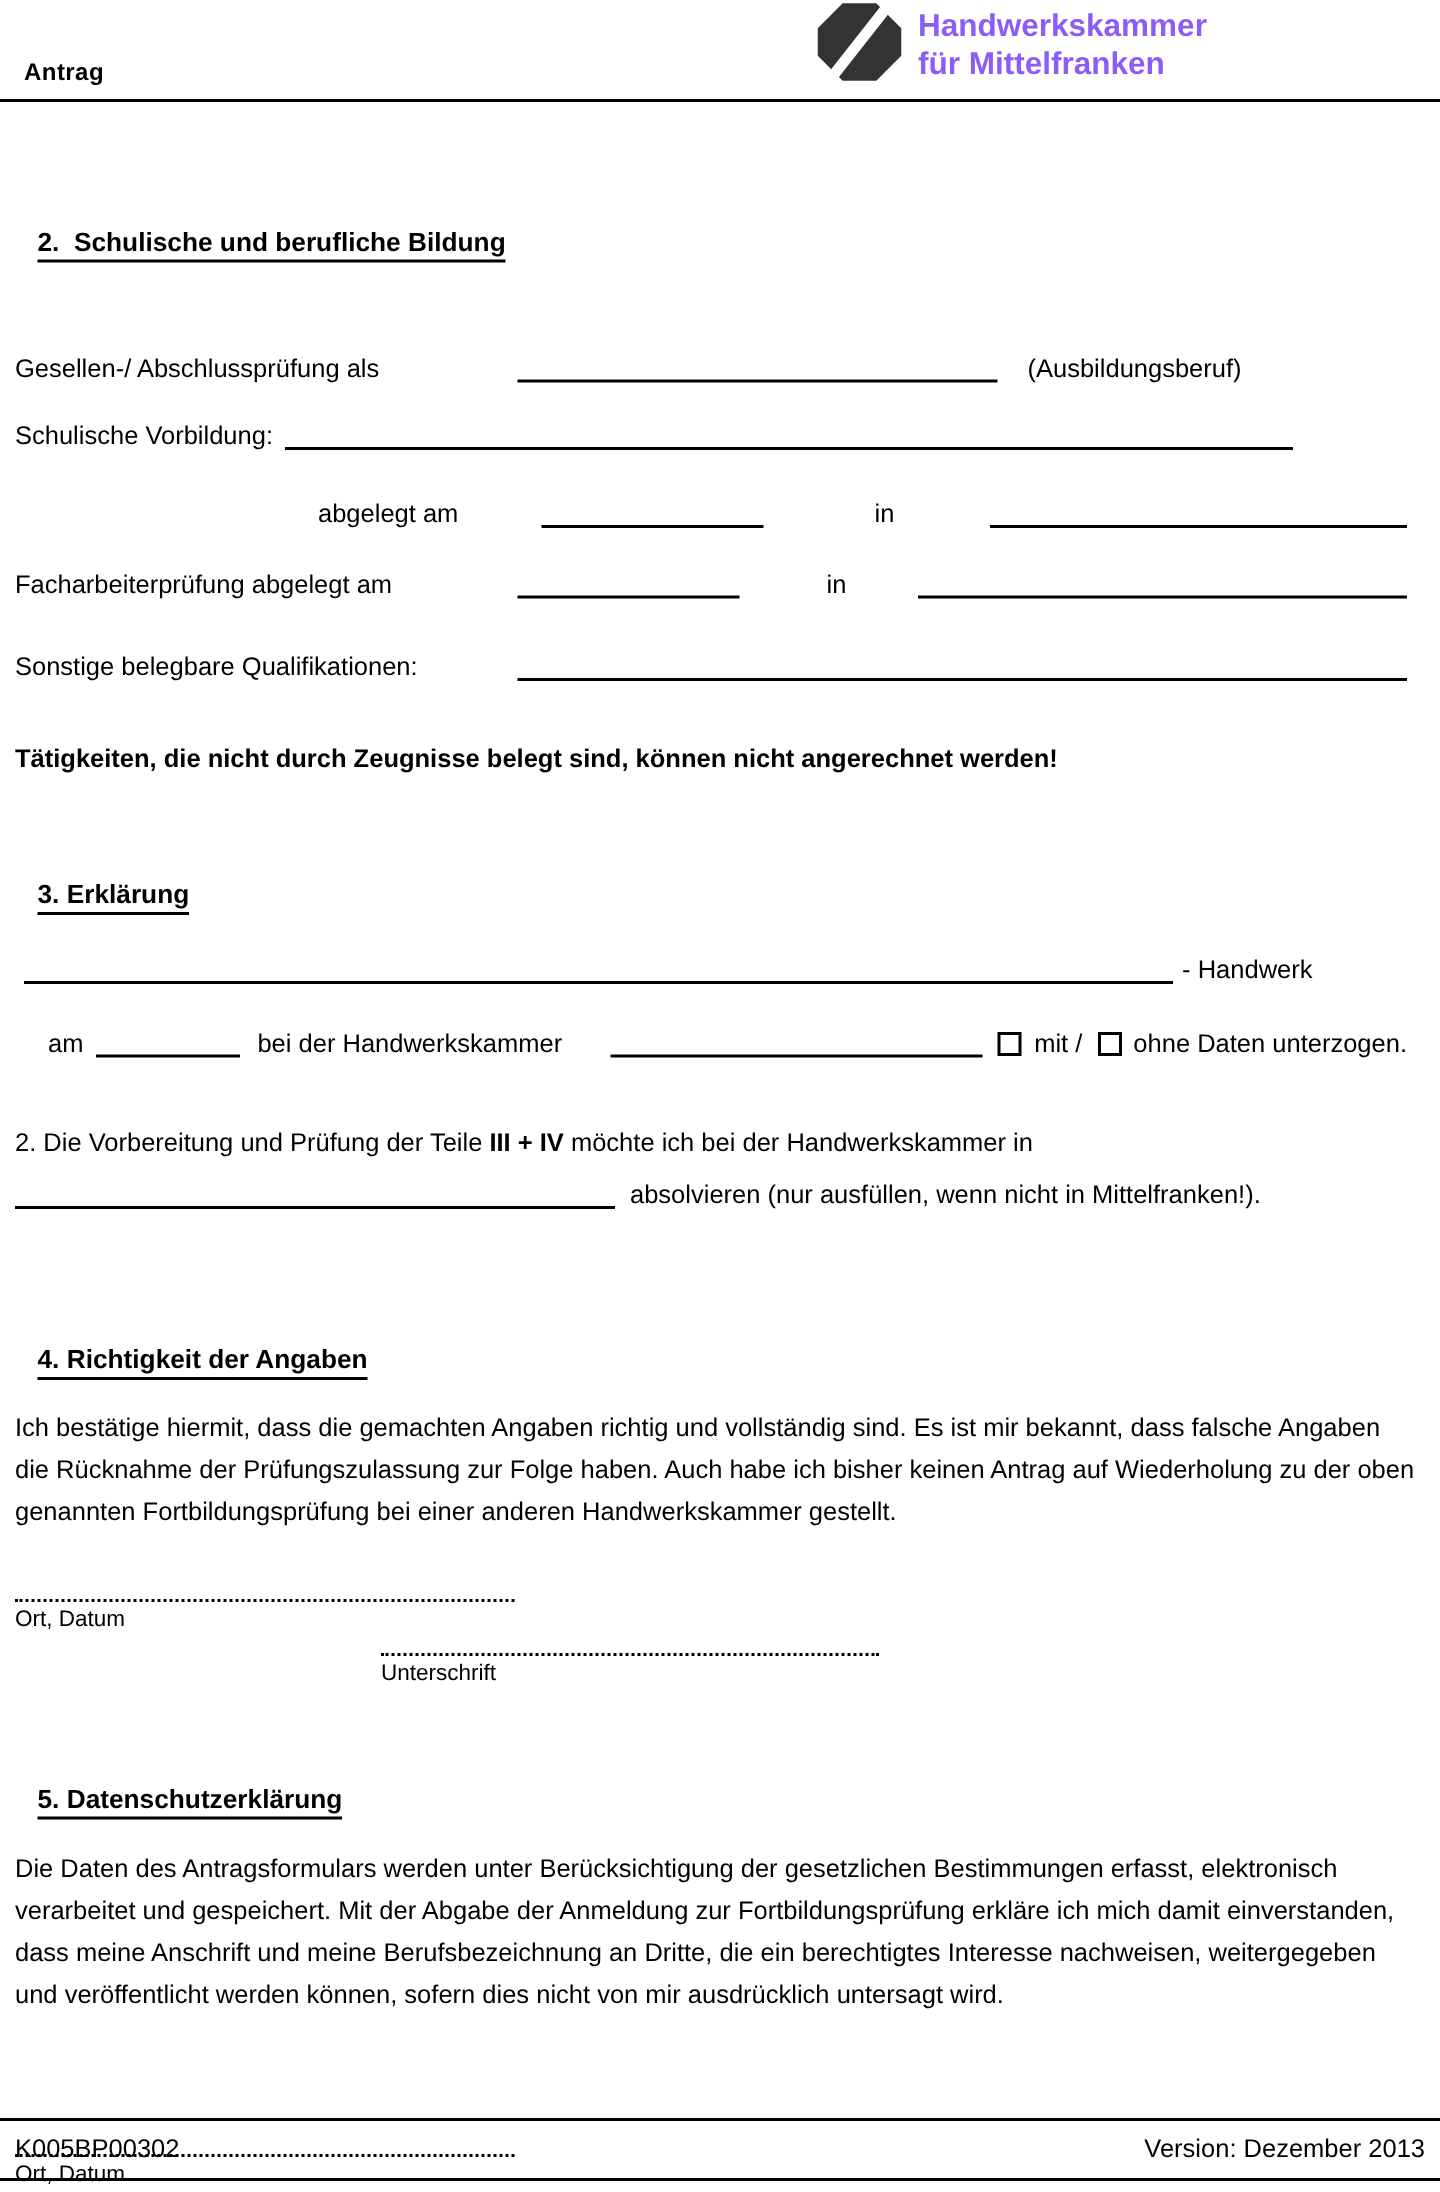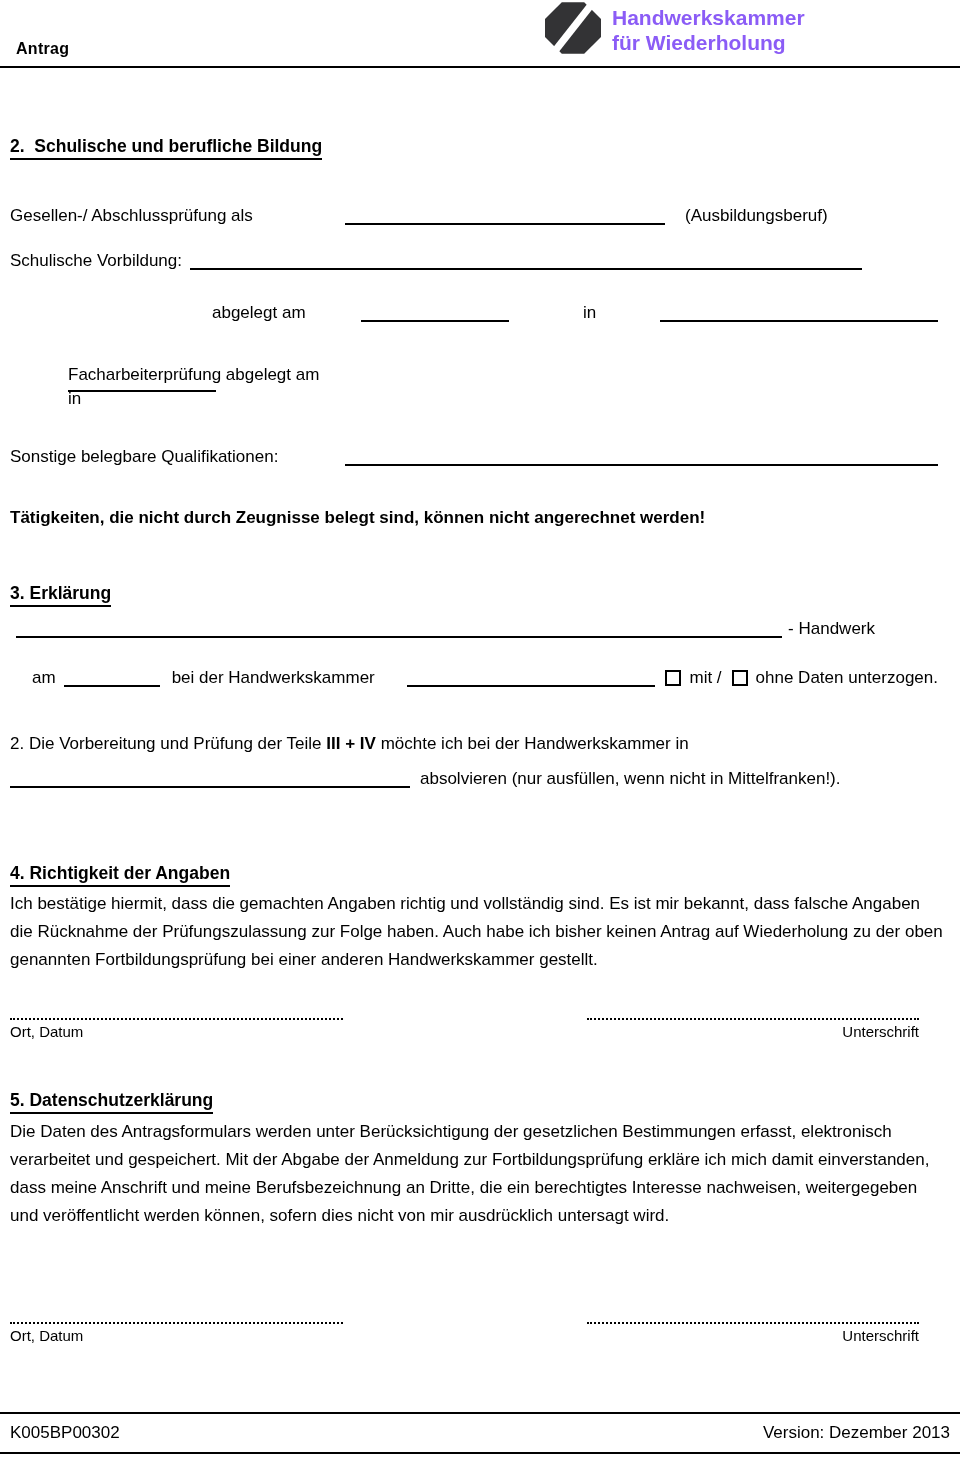--- a/index.html
+++ b/index.html
@@ -5,34 +5,34 @@
   html,body{margin:0;padding:0;background:#fff;}
   .page{
     position:relative;width:960px;height:1461px;background:#fff;color:#000;
     font-family:"Liberation Sans","DejaVu Sans",sans-serif;font-size:17px;
     box-sizing:border-box;padding:0 10px;overflow:hidden;
   }
   .header{position:relative;height:66px;border-bottom:2px solid #000;margin:0 -10px;padding:0 10px;}
   .doc-title{position:absolute;left:16px;bottom:8px;font-size:16px;font-weight:bold;letter-spacing:.3px;}
   .brand{position:absolute;left:545px;top:2px;display:flex;align-items:center;gap:11px;}
   .brand-text{font-weight:bold;font-size:21px;line-height:1.18;color:#8b5cf6;}
-  .sec-heading{display:inline-block;font-size:17.5px;font-weight:bold;margin:0;
+  .sec-heading{display:inline-block;font-size:17.5px;font-weight:bold;margin:15px;
     border-bottom:2px solid #000;padding-bottom:1px;white-space:pre;}
   .row{display:flex;align-items:baseline;line-height:21px;padding-right:12px;}
   .lbl{white-space:pre;flex:none;}
   .pre{white-space:pre;}
   .fld{display:inline-block;border-bottom:2px solid #000;height:1px;position:relative;top:4px;flex:none;}
   .grow{flex:1 1 auto;}
   .checkbox{display:inline-block;width:16px;height:16px;border:2px solid #000;
     position:relative;top:3px;flex:none;box-sizing:border-box;background:#fff;}
   .note{font-weight:bold;line-height:22px;}
   .para{line-height:28px;padding-right:6px;}
-  .sig-row{display:flex;}
+  .sig-row{display:flex;flex-direction:column;}
   .sig-col{width:333px;}
-  .sig-col.right{margin-left:244px;width:332px;text-align:right;}
+  .sig-col.right{margin-left:244px;width:332px;}
   .dotline{height:14px;border-bottom:2px dotted #000;}
   .sig-label{font-size:15px;margin-top:3px;}
   .footer{position:absolute;left:0;right:0;bottom:7px;border-top:2px solid #000;border-bottom:2px solid #000;
     padding:9px 10px;display:flex;justify-content:space-between;align-items:baseline;}
   .b{font-weight:bold;}
 </style>
 </head>
 <body>
 
 <div class="page">
@@ -41,21 +41,21 @@
     <div class="doc-title">Antrag</div>
     <div class="brand">
       <span>
         <svg width="56" height="52" viewBox="0 0 100 92" aria-hidden="true">
           <polygon fill="#333335" points="30,0 70,0 100,30 100,62 70,92 30,92 0,62 0,30"></polygon>
           <line x1="6" y1="102" x2="94" y2="-10" stroke="#ffffff" stroke-width="13"></line>
         </svg>
       </span>
       <div class="brand-text">
         <div>Handwerkskammer</div>
-        <div>für Wiederholung</div>
+        <div>für Mittelfranken</div>
       </div>
     </div>
   </div>
 
   <div style="margin-top:68px;">
     <h2 class="sec-heading">2.  Schulische und berufliche Bildung</h2>
 
     <div class="row" style="margin-top:45px;">
       <span class="lbl" style="width:335px;">Gesellen-/ Abschlussprüfung als</span>
       <span class="fld" style="width:320px;"></span>
@@ -67,21 +67,21 @@
       <span class="fld" style="width:672px;margin-left:8px;"></span>
     </div>
 
     <div class="row" style="margin-top:31px;gap:16px;">
       <span class="lbl" style="width:335px;padding-left:202px;box-sizing:border-box;">abgelegt am</span>
       <span class="fld" style="width:148px;"></span>
       <span class="lbl" style="margin-left:58px;">in</span>
       <span class="fld grow" style="margin-left:48px;"></span>
     </div>
 
-    <div class="row" style="margin-top:41px;flex-direction:column;">
+    <div class="row" style="margin-top:26px;">
       <span class="lbl" style="width:335px;">Facharbeiterprüfung abgelegt am</span>
       <span class="fld" style="width:148px;"></span>
       <span class="lbl" style="margin-left:58px;">in</span>
       <span class="fld grow" style="margin-left:48px;"></span>
     </div>
 
     <div class="row" style="margin-top:34px;">
       <span class="lbl" style="width:335px;">Sonstige belegbare Qualifikationen:</span>
       <span class="fld grow"></span>
     </div>

